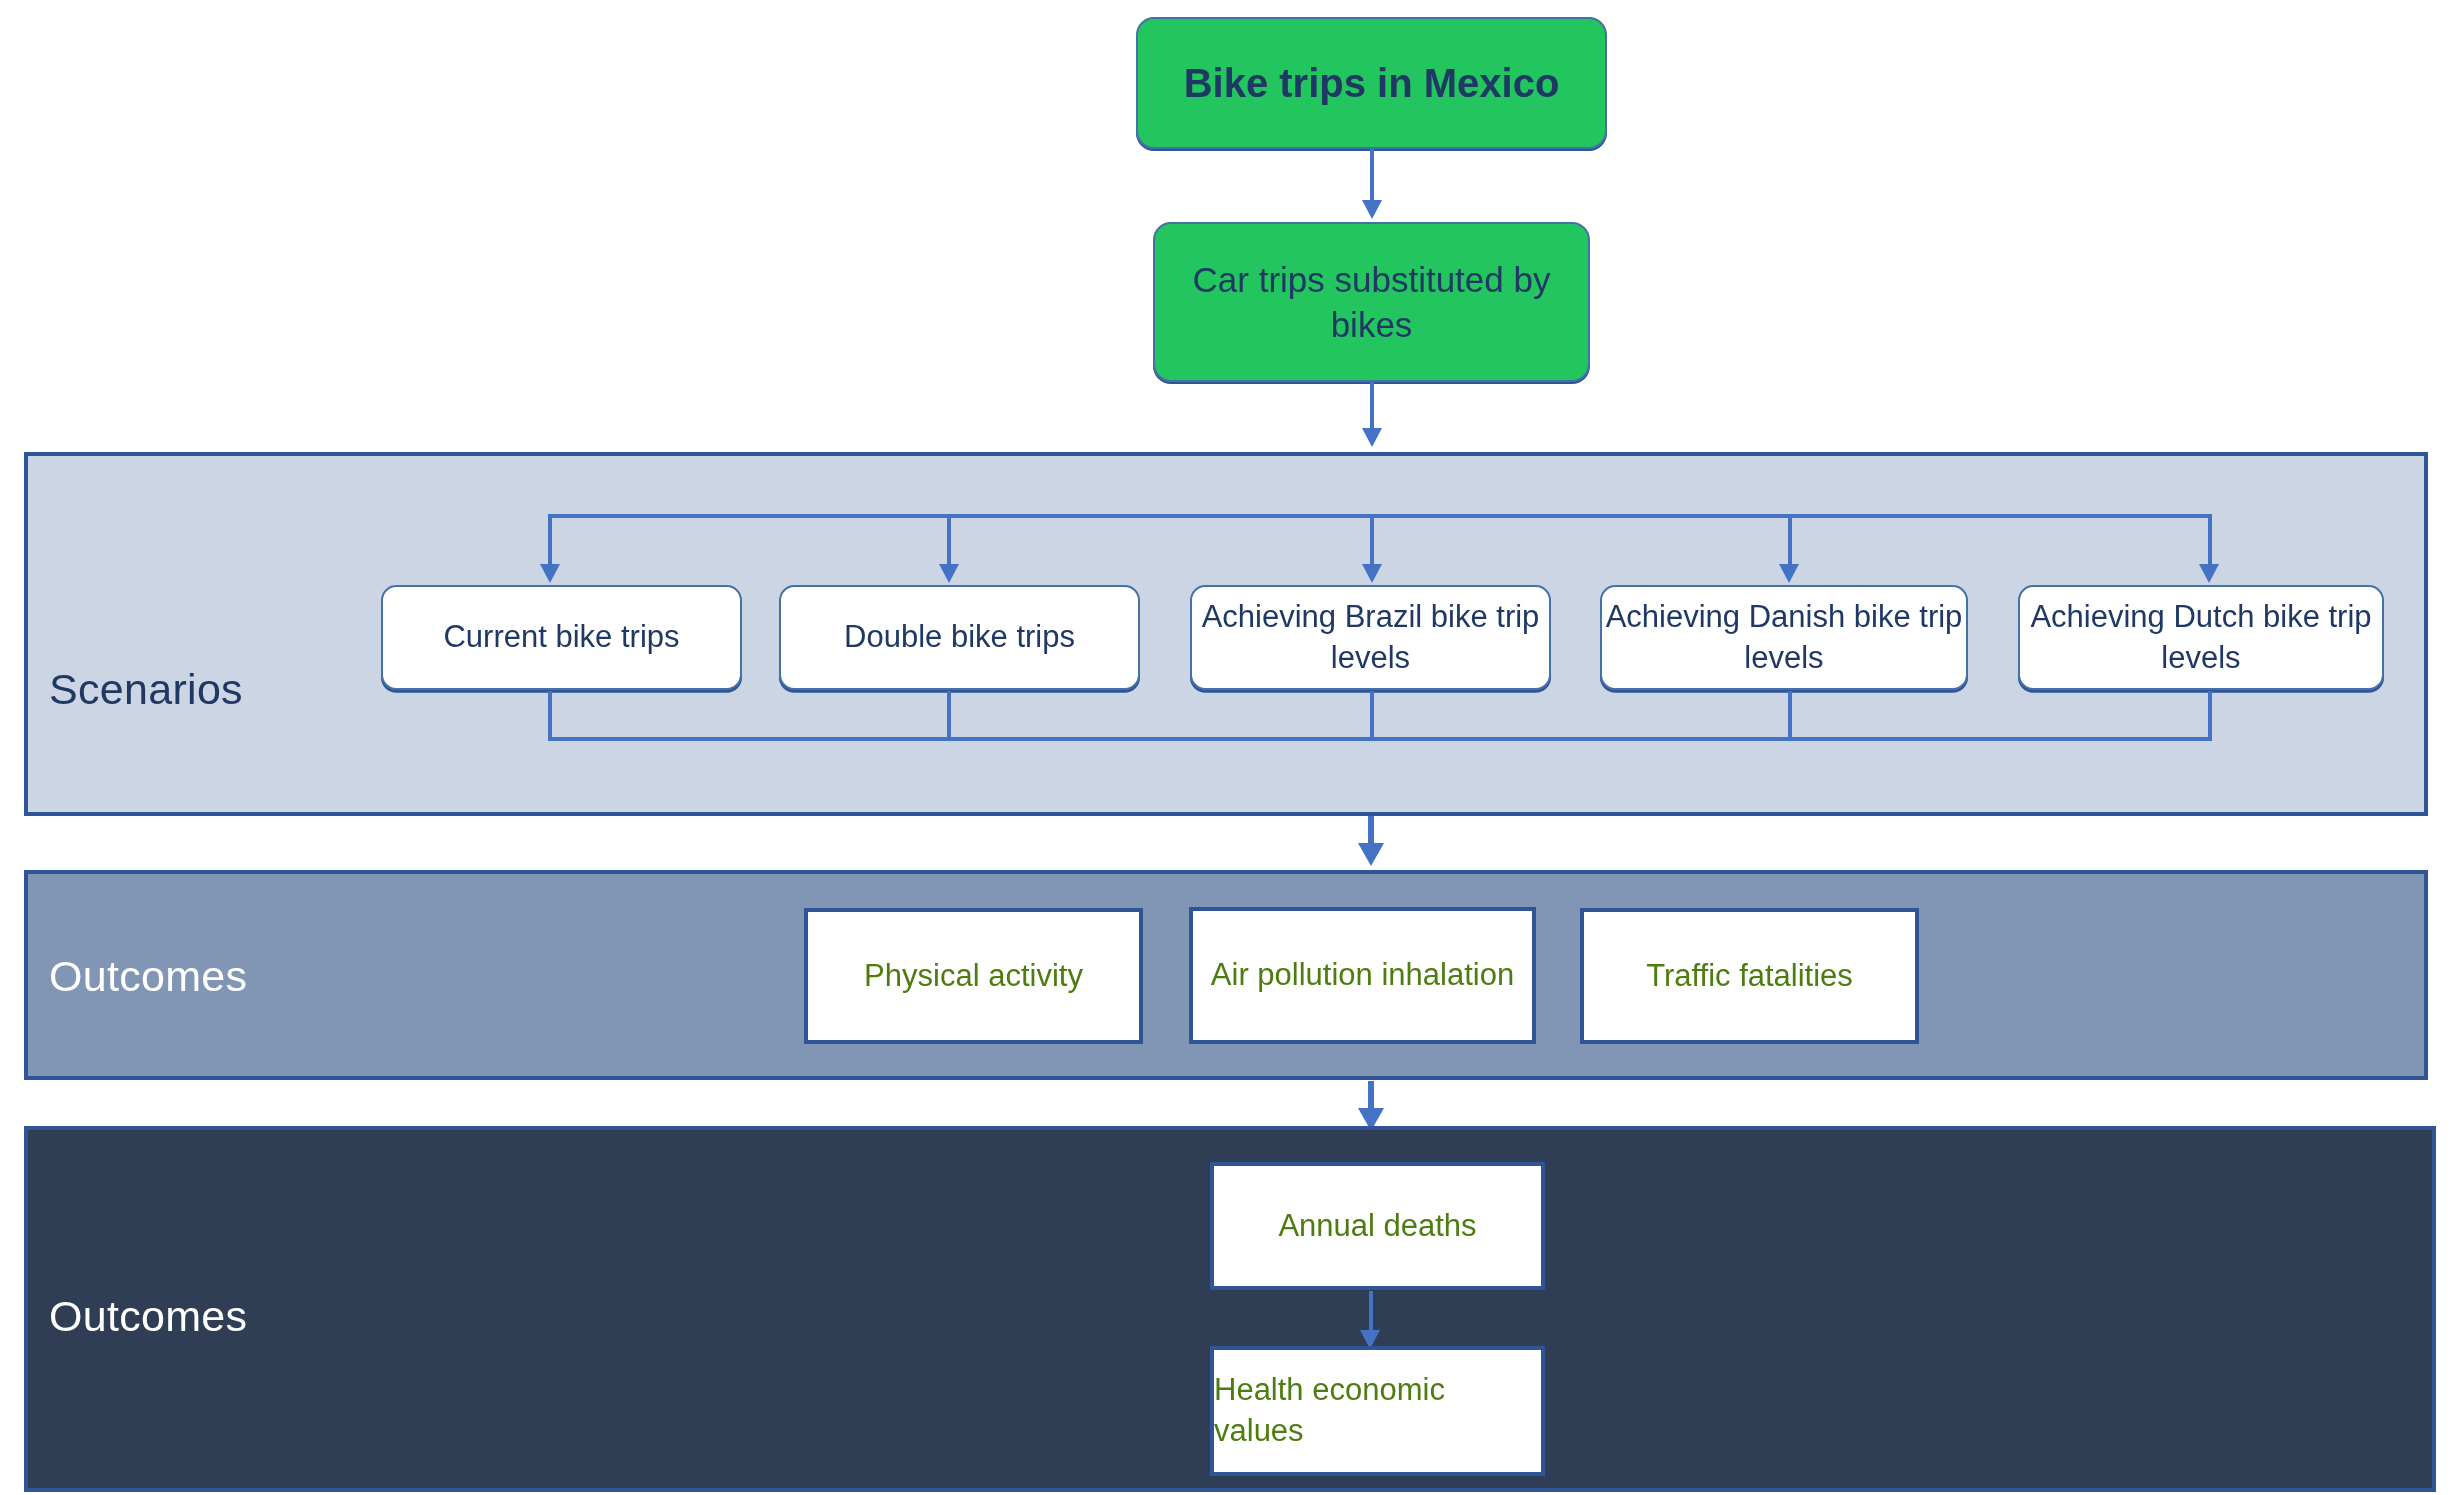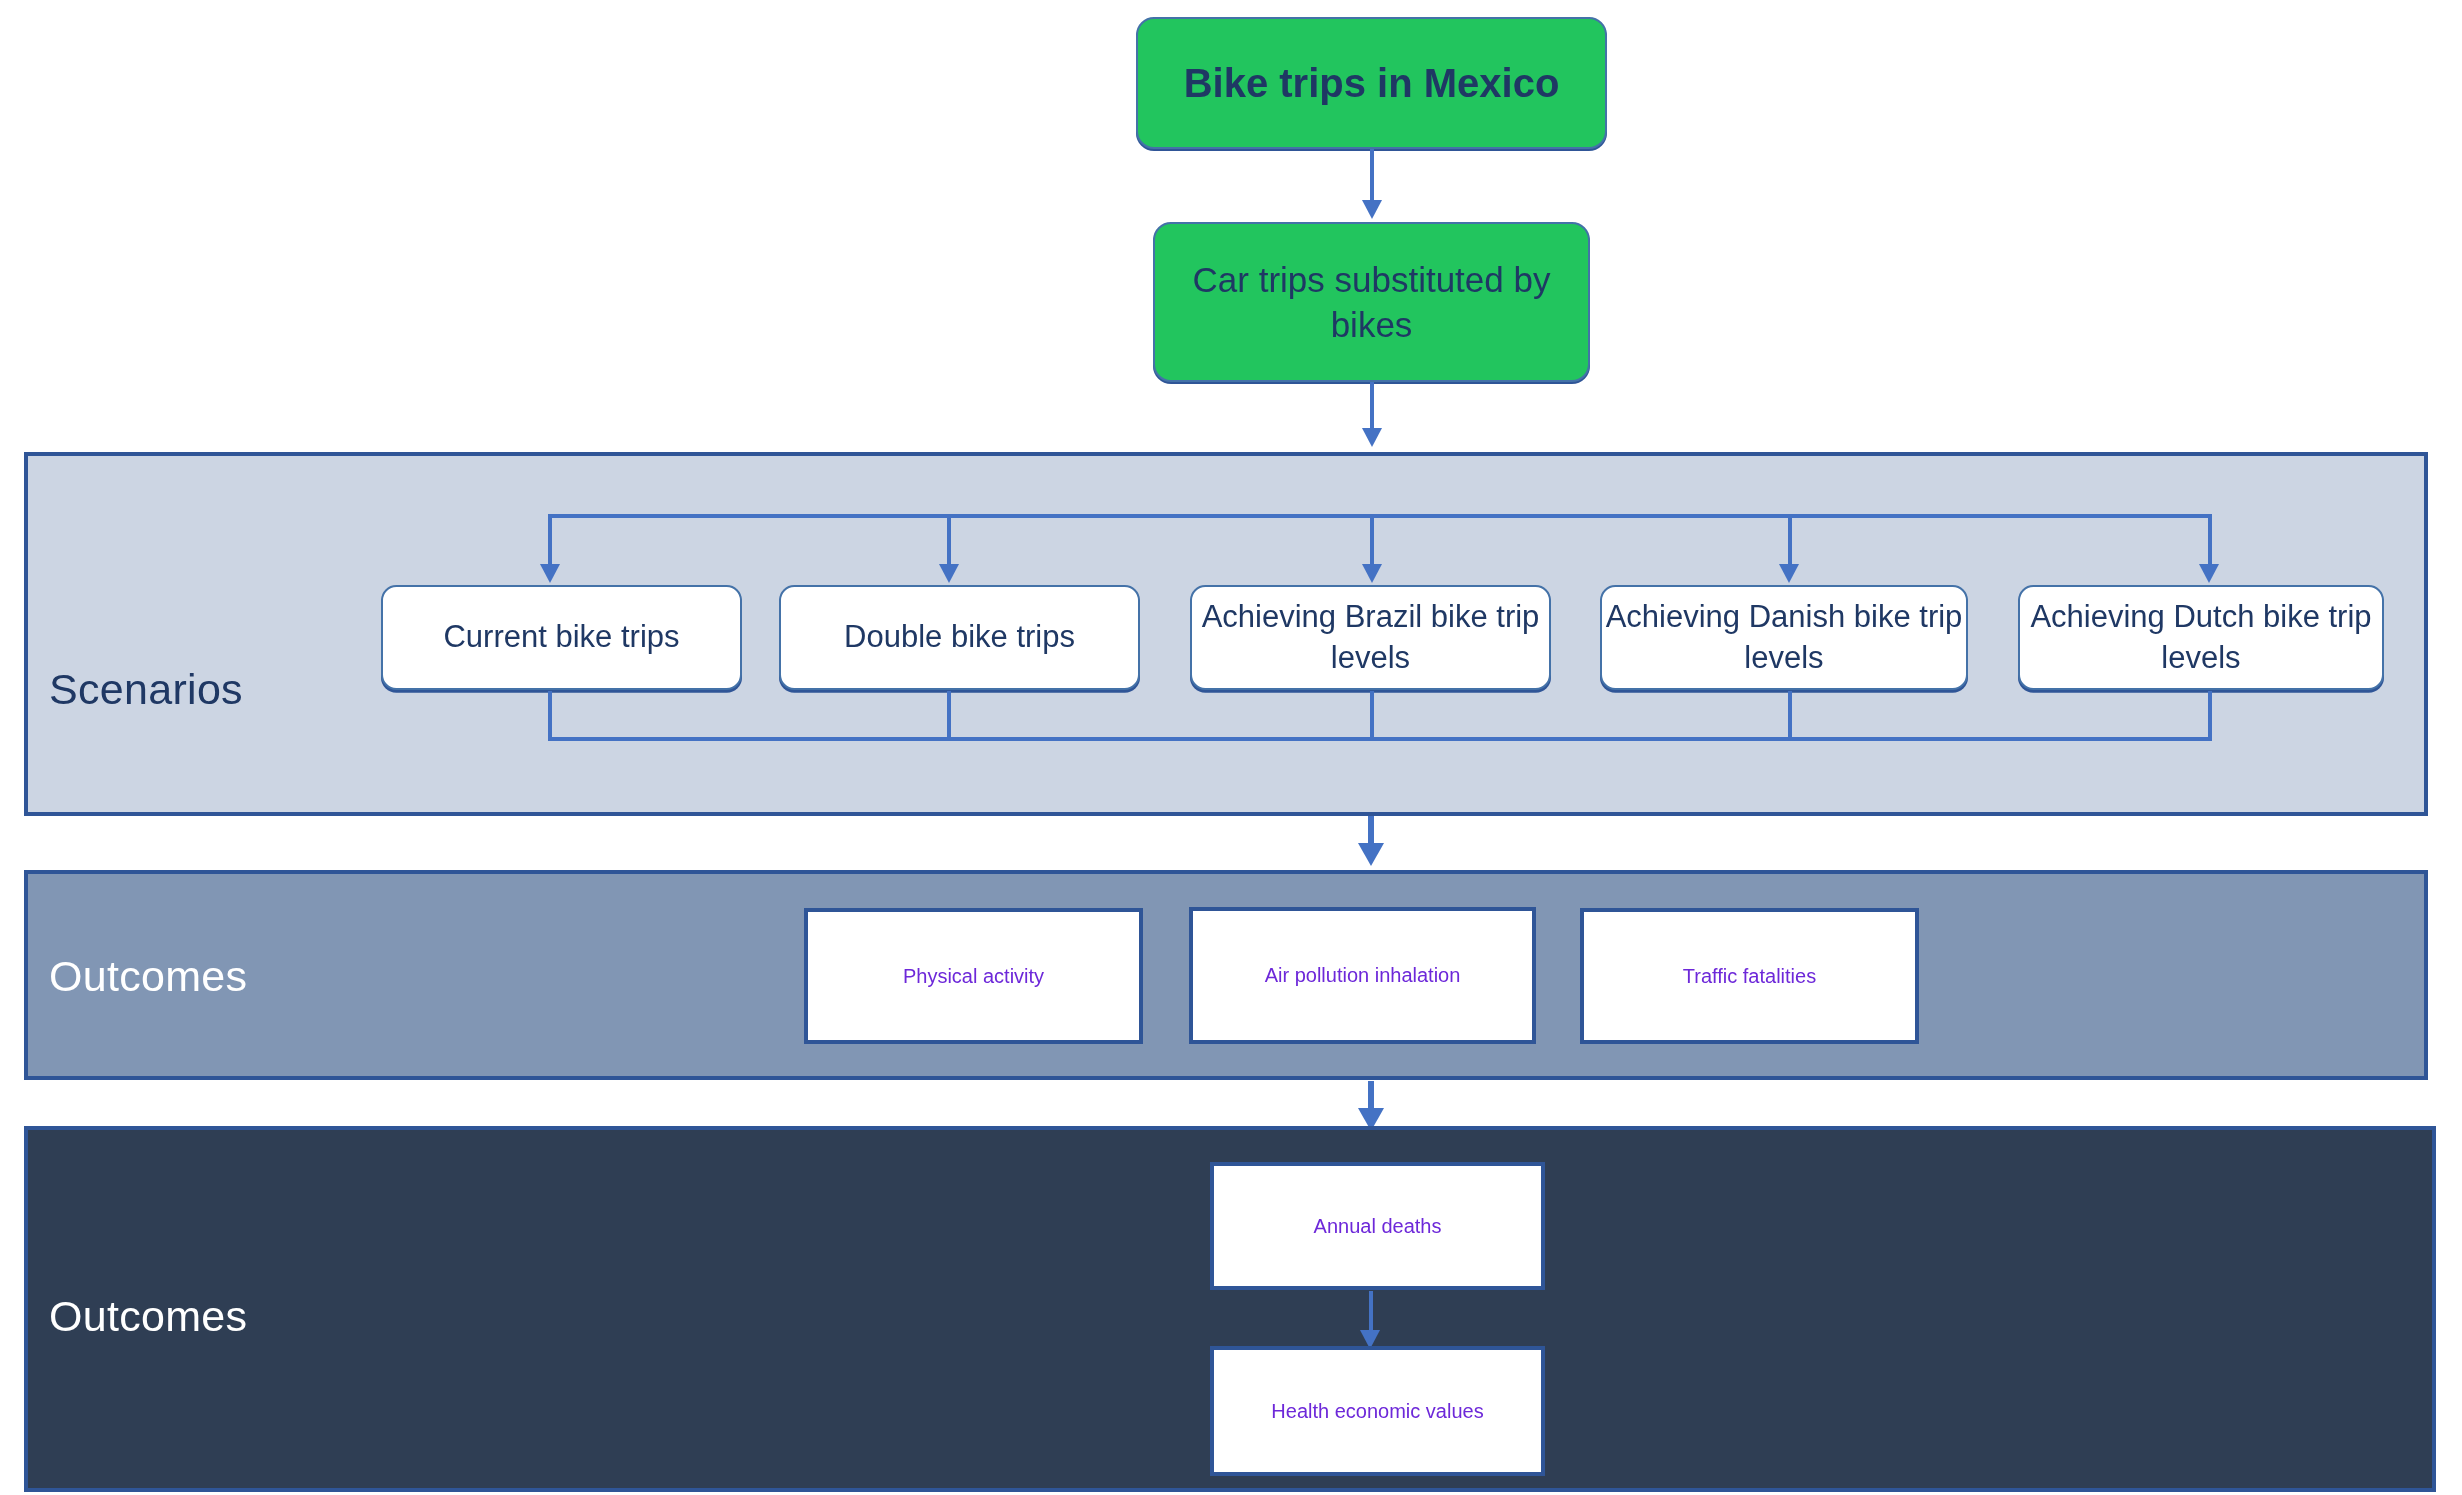--- a/index.html
+++ b/index.html
@@ -35,22 +35,22 @@
     line-height:1.32;
     box-shadow:0 2.8px 0 0 #2f5597;
   }
 
   
   .qbox{
     background:#ffffff;
     border:4.2px solid #2f5597;
     display:flex;align-items:center;justify-content:center;
     text-align:left;
-    color:#6d28d9;
-    font-size:20px;
+    color:#4d7c0f;
+    font-size:31px;
     line-height:1.32;
   }
 
   
   .band{border:4.2px solid #2f5597;}
   .band-scenarios{background:#ccd5e3;}
   .band-exposures{background:#8196b4;}
   .band-outcomes{background:#2f3e54;}
 
   .band-label{

